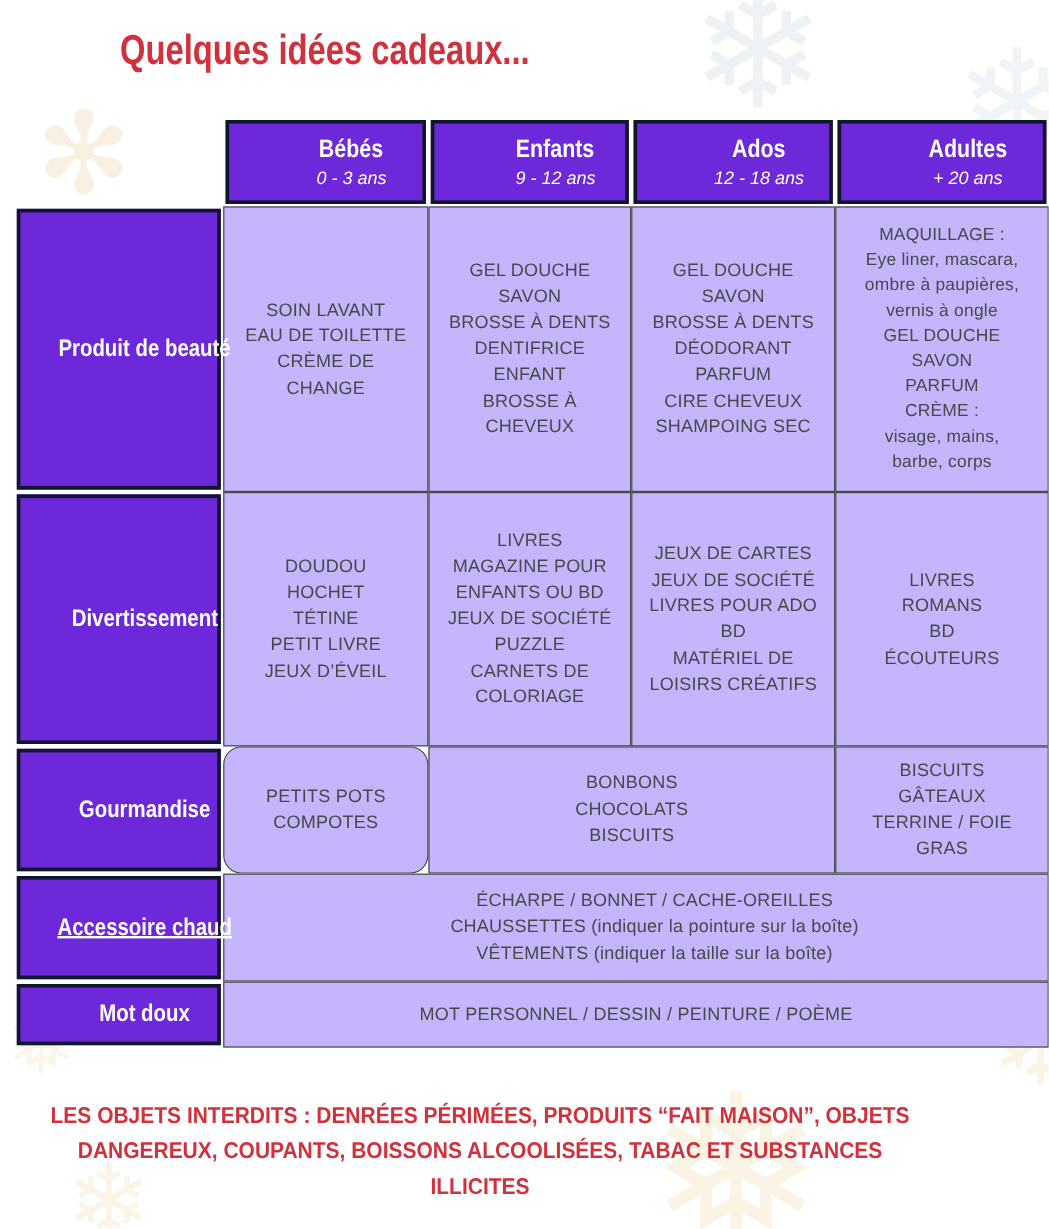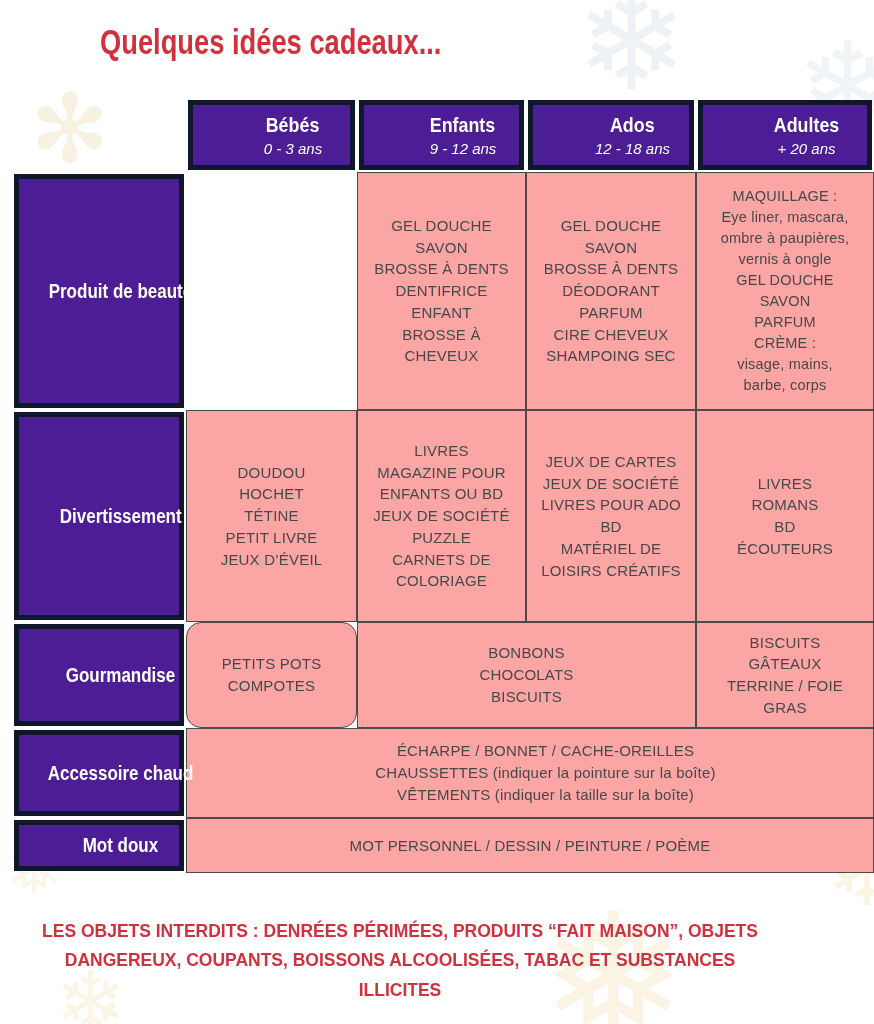--- a/index.html
+++ b/index.html
@@ -16,29 +16,29 @@
     transform:scaleX(0.78);transform-origin:left center;white-space:nowrap;
   }
   
   #gift-table{
     position:absolute;left:12px;top:98px;z-index:1;
     display:grid;
     grid-template-columns:174px 171px 169px 170px 178px;
     grid-template-rows:74px 238px 212px 106px 90px 55px;
   }
   .gcell{
-    background:#4c1d95;border:5px solid #0f172a;margin:2px;
+    background:#6d28d9;border:3px solid #0f172a;margin:2px;
     display:flex;flex-direction:column;align-items:center;justify-content:center;
     color:#ffffff;text-align:center;padding-left:43px;
   }
   .gcell .name{font-size:21px;font-weight:bold;display:inline-block;transform:scaleX(0.85);}
   .gcell .age{font-size:15px;margin-top:3px;font-style:italic;}
   .gcell .cat{font-size:20px;font-weight:bold;display:inline-block;transform:scaleX(0.85);white-space:nowrap;}
   .dcell{
-    background:#fca5a5;border:1px solid #4a4a4a;
+    background:#c4b5fd;border:1px solid #4a4a4a;
     display:flex;align-items:center;justify-content:center;
     text-align:center;color:#484848;font-size:15px;line-height:1.45;
     letter-spacing:0.2px;padding:4px;
   }
   .dcell span{white-space:pre-line;}
   
   #warning{
     position:absolute;left:0;top:916px;width:800px;z-index:2;
     text-align:center;color:#d0313c;font-weight:bold;font-size:19px;line-height:1.55;
   }
@@ -74,20 +74,26 @@
       <span class="name">Ados</span>
       <span class="age">12 - 18 ans</span>
     </div>
     <div class="gcell" style="grid-column:5;grid-row:1;">
       <span class="name">Adultes</span>
       <span class="age">+ 20 ans</span>
     </div>
 
     <div class="gcell" style="grid-column:1;grid-row:2;">
       <span class="cat">Produit de beauté</span>
+    </div>
+    <div class="dcell" style="grid-column:2;grid-row:2;">
+      <span>SOIN LAVANT
+EAU DE TOILETTE
+CRÈME DE
+CHANGE</span>
     </div>
     <div class="dcell" style="grid-column:3;grid-row:2;">
       <span>GEL DOUCHE
 SAVON
 BROSSE À DENTS
 DENTIFRICE
 ENFANT
 BROSSE À
 CHEVEUX</span>
     </div>
@@ -159,21 +165,21 @@
 CHOCOLATS
 BISCUITS</span>
     </div>
     <div class="dcell" style="grid-column:5;grid-row:4;">
       <span>BISCUITS
 GÂTEAUX
 TERRINE / FOIE
 GRAS</span>
     </div>
 
-    <div class="gcell" style="grid-column:1;grid-row:5;">
+    <div class="gcell" style="grid-column:1;grid-row:5;text-decoration:underline;">
       <span class="cat">Accessoire chaud</span>
     </div>
     <div class="dcell" style="grid-column:2 / span 4;grid-row:5;padding-left:35px;">
       <span>ÉCHARPE / BONNET / CACHE-OREILLES
 CHAUSSETTES (indiquer la pointure sur la boîte)
 VÊTEMENTS  (indiquer la taille sur la boîte)</span>
     </div>
 
     <div class="gcell" style="grid-column:1;grid-row:6;">
       <span class="cat">Mot doux</span>

